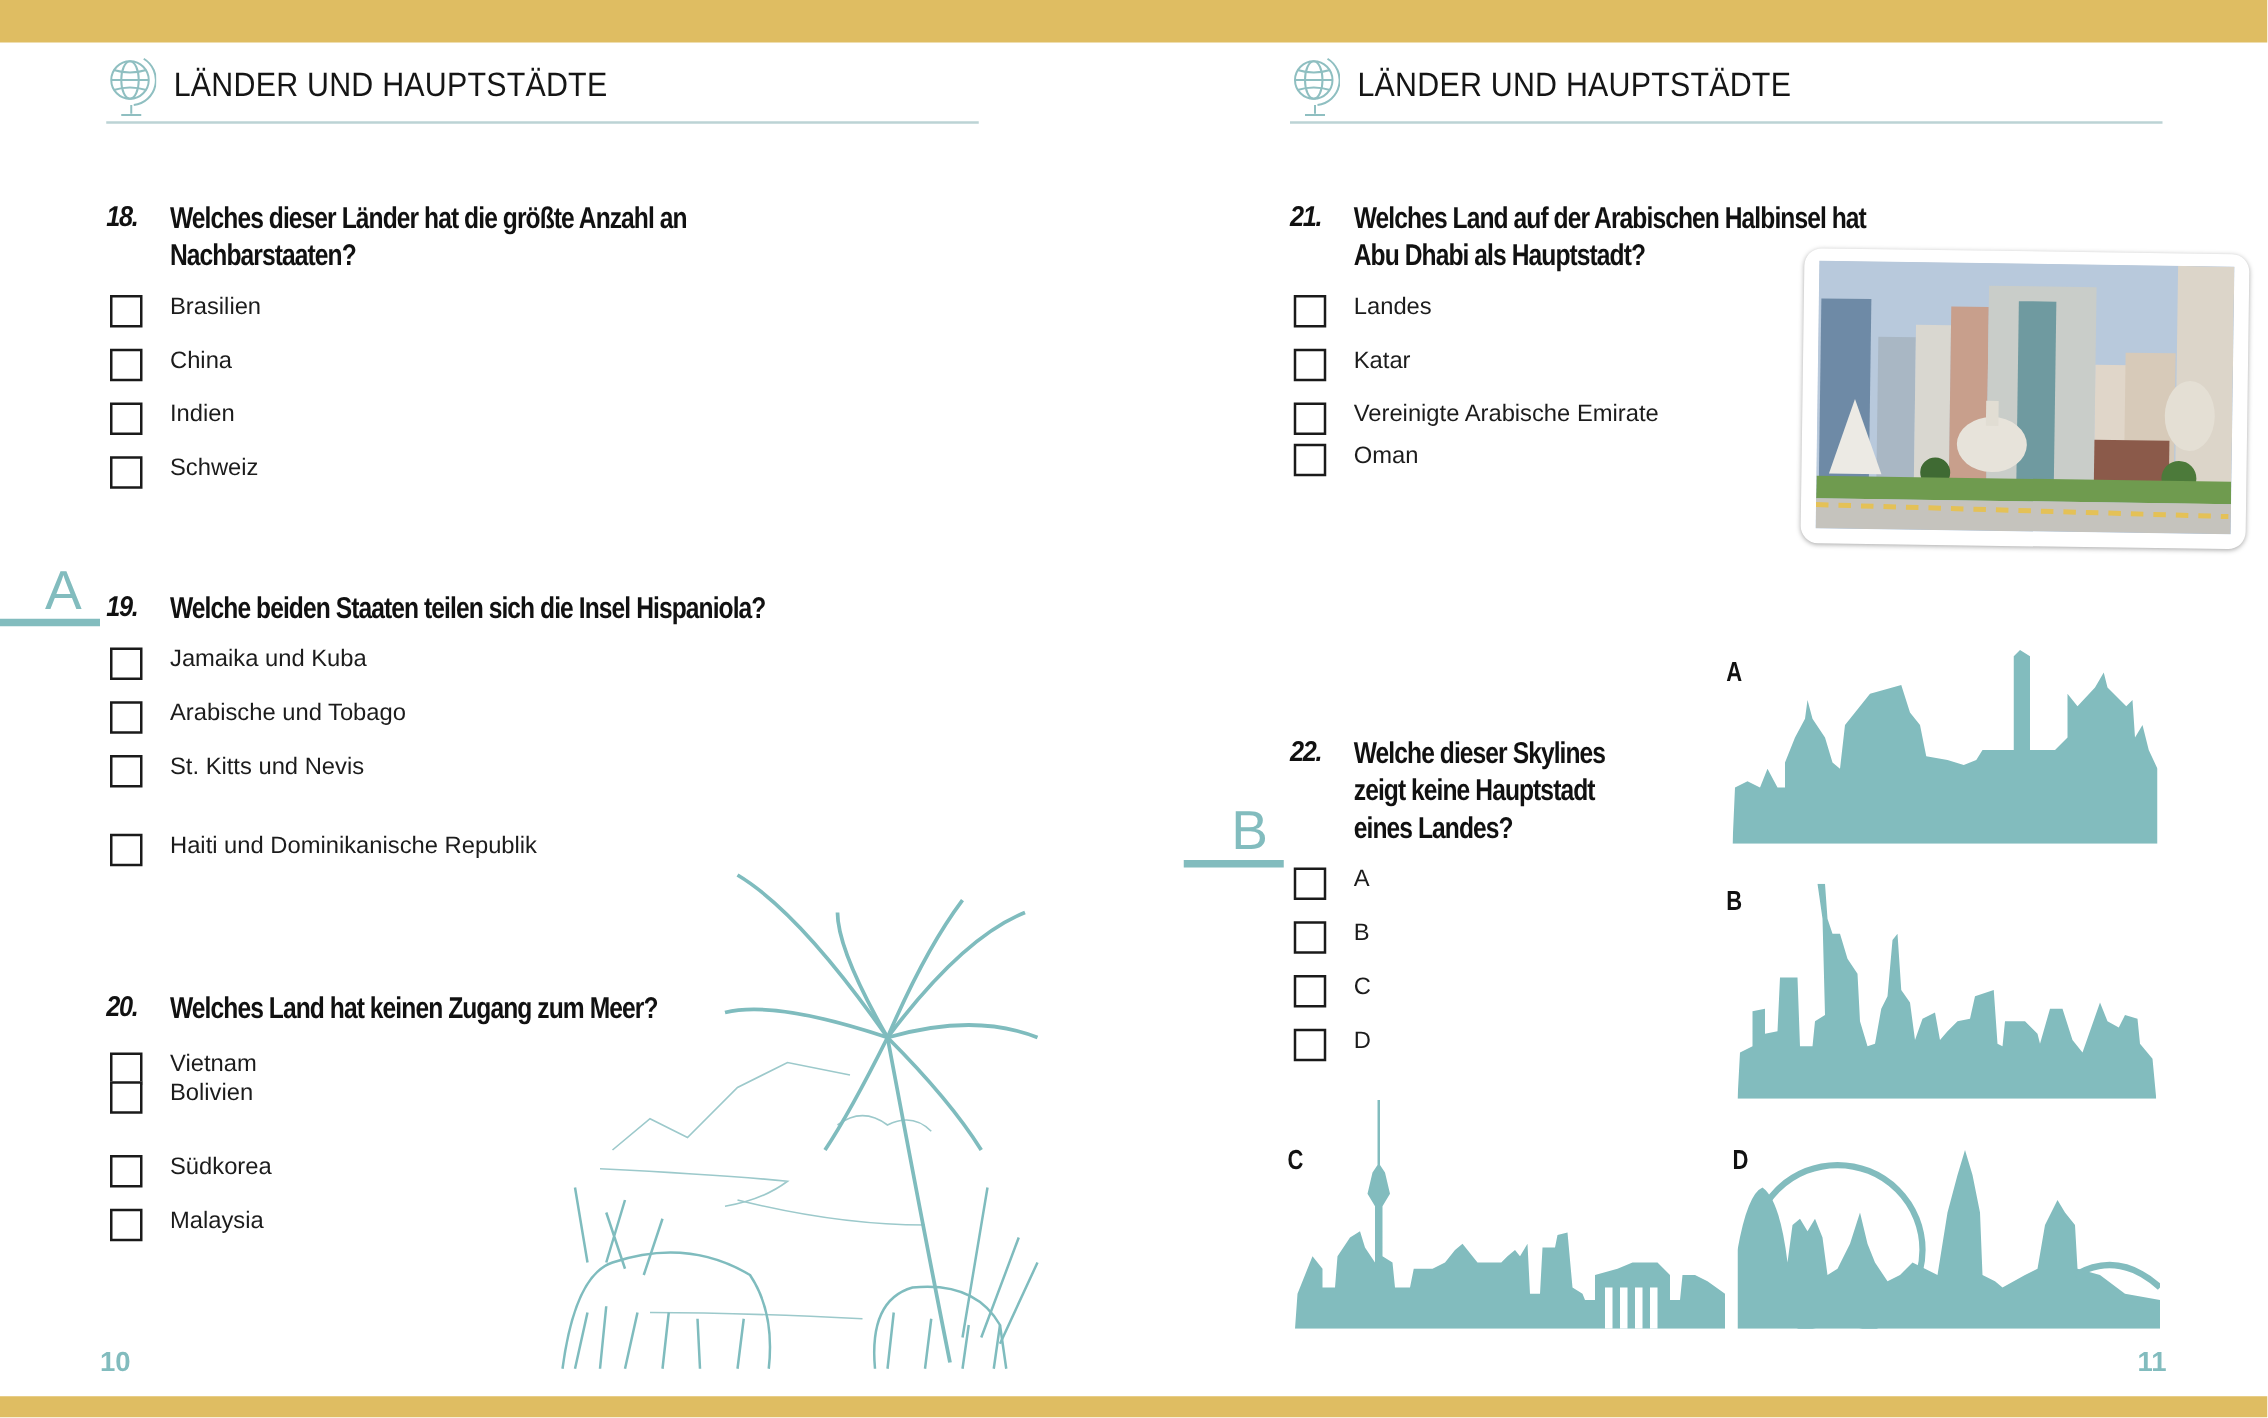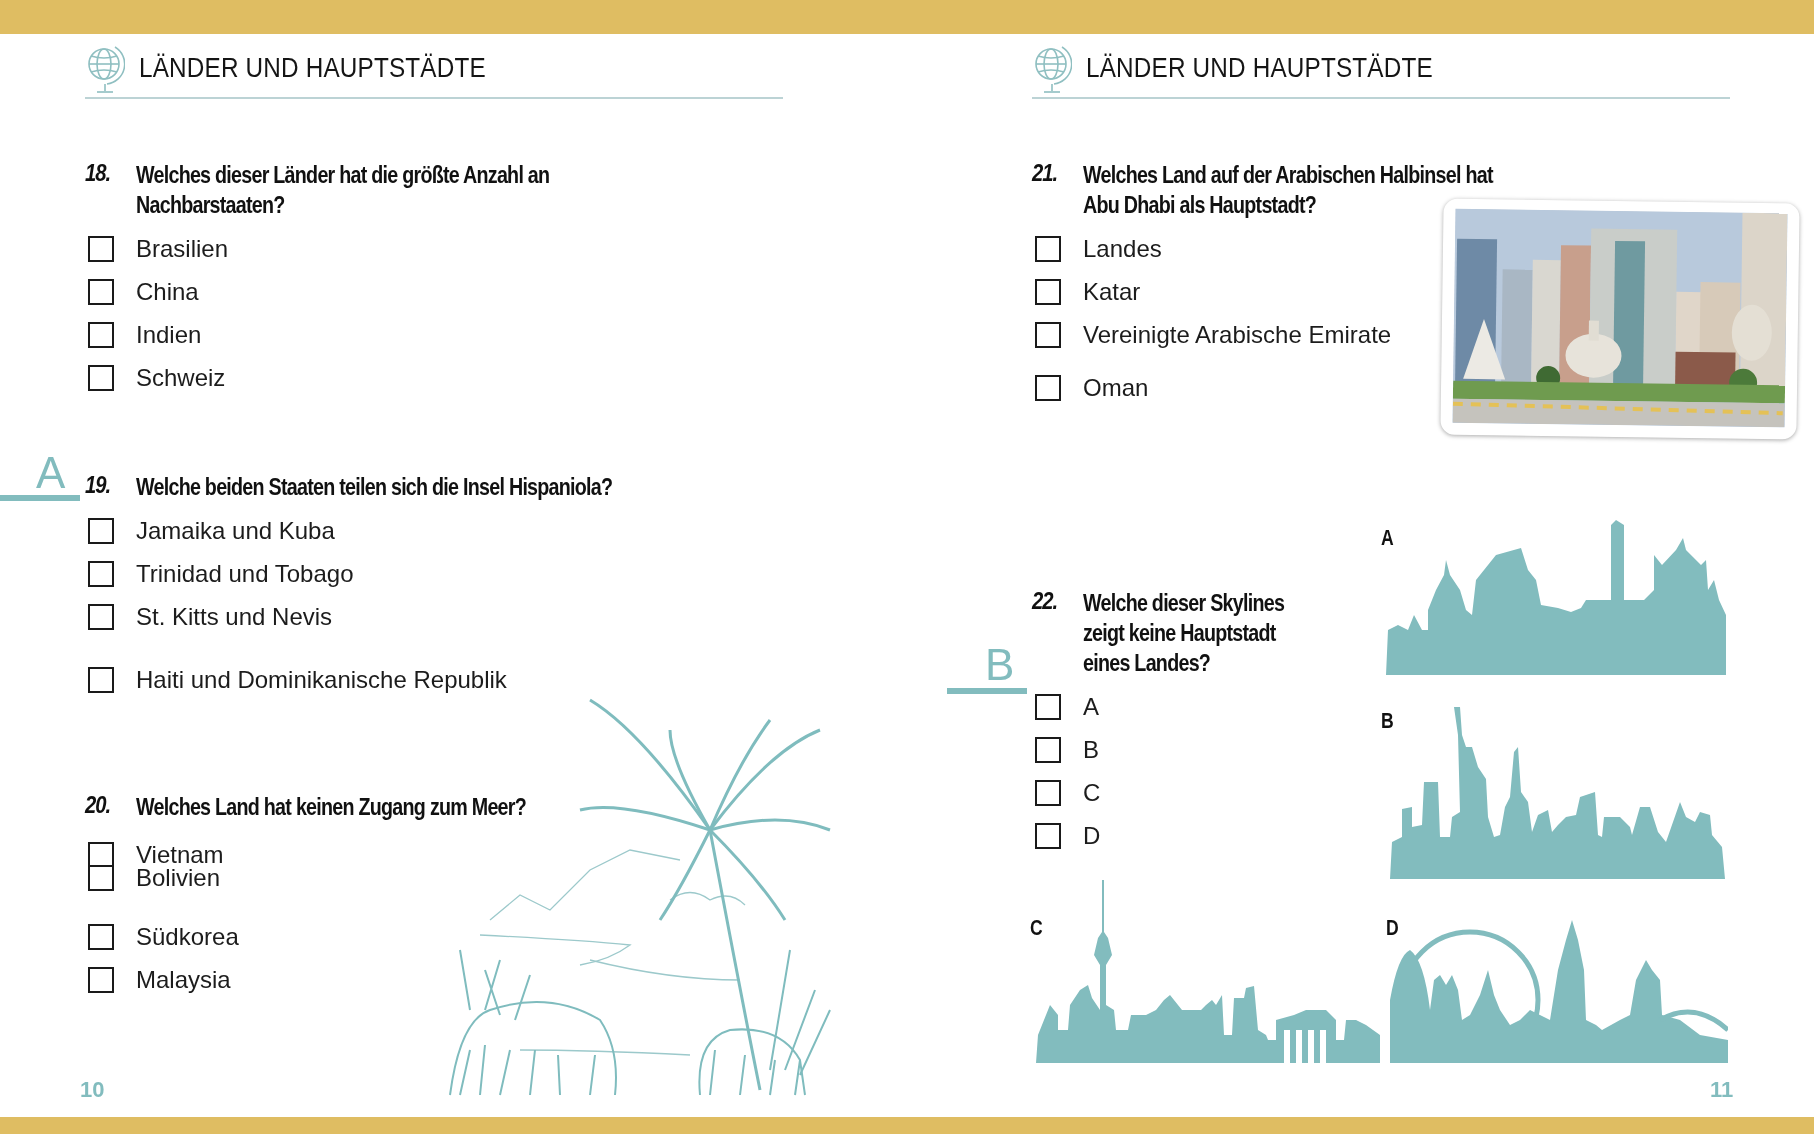--- a/index.html
+++ b/index.html
@@ -13,21 +13,21 @@
   .header{position:absolute;top:40px;height:60px;}
   .header .globe{position:absolute;left:0;top:4px;width:40px;height:52px;}
   .header .title{position:absolute;left:54px;top:13px;font-family:"Liberation Sans Narrow","Liberation Sans",sans-serif;font-size:27px;font-weight:500;letter-spacing:0.2px;color:#151515;transform:scaleX(0.9);transform-origin:left center;white-space:nowrap;}
   .header .rule{position:absolute;left:0;top:57px;height:2px;background:#bcd3d5;}
   .q{position:absolute;}
   .q .num{position:absolute;left:0;top:0;font-weight:bold;font-style:italic;font-size:23px;letter-spacing:-1.2px;transform:scaleX(0.88);transform-origin:left top;}
   .q .text{position:absolute;left:51px;top:0;font-weight:bold;font-size:24px;line-height:30px;letter-spacing:-0.9px;transform:scaleX(0.82);transform-origin:left top;white-space:pre;}
   .opts{position:absolute;left:3px;}
   .opt{position:absolute;left:0;height:30px;width:600px;}
   .opt .cb{position:absolute;left:0;top:3px;width:22px;height:22px;border:2px solid #1a1a1a;background:#fff;box-sizing:content-box;}
-  .opt .lbl{position:absolute;left:48px;top:2px;font-size:24px;color:#1c1c1c;white-space:nowrap;}
+  .opt .lbl{position:absolute;left:48px;top:2px;font-size:19px;color:#1c1c1c;white-space:nowrap;}
   .tab{position:absolute;}
   .tab .letter{position:absolute;font-size:44px;font-weight:500;color:#82bcbe;}
   .tab .line{position:absolute;height:6px;background:#82bcbe;}
   .pnum{position:absolute;top:1077px;font-size:22px;color:#82bcbe;font-weight:600;}
   .photo{position:absolute;left:1442px;top:201px;width:356px;height:236px;background:#fff;border-radius:14px;box-shadow:0 1px 4px rgba(0,0,0,0.35);transform:rotate(0.8deg);}
   .photo .inner{position:absolute;left:12px;top:10px;right:12px;bottom:12px;overflow:hidden;background:#b9c8d9;}
   .skyl{position:absolute;font-weight:bold;font-size:22px;transform:scaleX(0.8);transform-origin:left top;}
   svg.sky{position:absolute;}
 </style>
 </head>
@@ -86,21 +86,21 @@
   <div class="q" style="left:85px;top:472px;">
     <div class="num">19.</div>
     <div class="text">Welche beiden Staaten teilen sich die Insel Hispaniola?</div>
     <div class="opts" style="top:43px;">
       <div class="opt" style="top:0;">
           <span class="cb"></span>
           <span class="lbl">Jamaika und Kuba</span>
         </div>
       <div class="opt" style="top:43px;">
           <span class="cb"></span>
-          <span class="lbl">Trinidad und Tobago</span>
+          <span class="lbl">Arabische und Tobago</span>
         </div>
       <div class="opt" style="top:86px;padding-left:45px;">
           <span class="cb"></span>
           <span class="lbl">St. Kitts und Nevis</span>
         </div>
       <div class="opt" style="top:129px;margin-top:20px;">
           <span class="cb"></span>
           <span class="lbl">Haiti und Dominikanische Republik</span>
         </div>
     </div>
@@ -189,21 +189,21 @@
           <span class="lbl">Landes</span>
         </div>
       <div class="opt" style="top:43px;">
           <span class="cb"></span>
           <span class="lbl">Katar</span>
         </div>
       <div class="opt" style="top:86px;">
           <span class="cb"></span>
           <span class="lbl">Vereinigte Arabische Emirate</span>
         </div>
-      <div class="opt" style="top:139px;">
+      <div class="opt" style="top:119px;">
           <span class="cb"></span>
           <span class="lbl">Oman</span>
         </div>
     </div>
   </div>
 
   <div class="tab">
     <div class="letter" style="left:78px;top:640px;">B</div>
     <div class="line" style="left:40px;top:688px;width:80px;"></div>
   </div>

